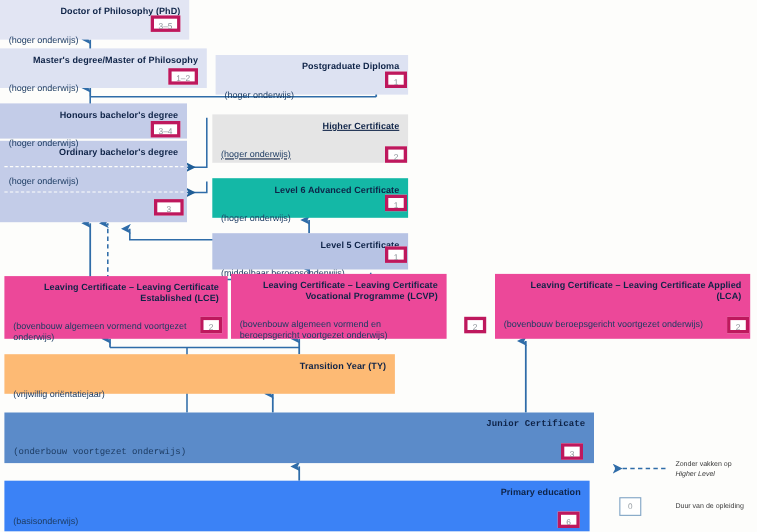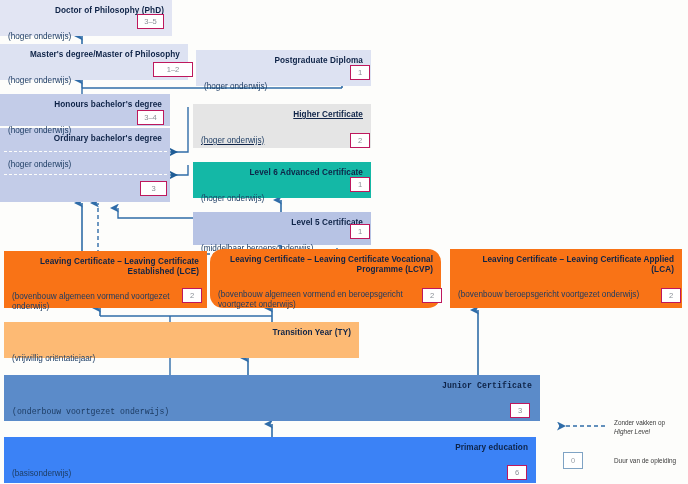--- a/index.html
+++ b/index.html
@@ -31,38 +31,38 @@
   .box .s{
     font-size:8.2px;
     font-weight:normal;
     display:block;
     color:#1d3c63;
     margin-top:16px;
   }
   .dur{
     position:absolute;
     box-sizing:border-box;
-    border:1px solid #be185d;
+    border:3px solid #be185d;
     background:#ffffff;
     color:#8a8f96;
     font-size:7.6px;
     text-align:center;
     line-height:13px;
     height:15px;
     min-width:20px;
     padding:0 3px;
   }
 
   
   .c-lightest{background:#e2e5f3;}
   .c-light{background:#dde2f2;}
   .c-mid1{background:#14b8a6;}
   .c-mid2{background:#b7c3e4;}
   .c-mid3{background:#e5e5e5;text-decoration:underline;}
-  .c-strong{background:#f97316;}
+  .c-strong{background:#ec4899;}
   .c-strong2{background:#fdba74;}
   .c-deep{background:#5b8bc9;}
   .c-deep2{background:#3b82f6;}
 
   svg{position:absolute;left:0;top:0;pointer-events:none;}
 
   .legend-text{
     position:absolute;
     font-size:6.4px;
     color:#3a3a3a;
@@ -139,21 +139,21 @@
   <div class="box c-lightest" style="left:0;top:0;width:172px;height:36px;">
     <span class="t">Doctor of Philosophy (PhD)</span>
     <span class="s">(hoger onderwijs)</span>
   </div>
   <div class="dur" style="left:137px;top:14px;width:27px;">3–5</div>
 
   <div class="box c-light" style="left:0;top:44px;width:188px;height:36px;">
     <span class="t">Master's degree/Master of Philosophy</span>
     <span class="s">(hoger onderwijs)</span>
   </div>
-  <div class="dur" style="left:153px;top:62px;width:40px;">1–2</div>
+  <div class="dur" style="left:153px;top:62px;width:27px;">1–2</div>
 
   <div class="box c-light" style="left:196px;top:50px;width:175px;height:36px;">
     <span class="t">Postgraduate Diploma</span>
     <span class="s">(hoger onderwijs)</span>
   </div>
   <div class="dur" style="left:350px;top:65px;width:20px;">1</div>
 
   <div style="position:absolute;left:0;top:94px;width:170px;height:108px;background:#c3cce8;"></div>
 
   <div style="position:absolute;left:0;top:126px;width:170px;height:2px;background:#fdfdfb;"></div>
@@ -192,21 +192,21 @@
     <span class="s">(middelbaar beroepsonderwijs)</span>
   </div>
   <div class="dur" style="left:350px;top:224px;width:20px;">1</div>
 
   <div class="box c-strong" style="left:4px;top:251px;width:203px;height:57px;">
     <span class="t">Leaving Certificate – Leaving Certificate Established (LCE)</span>
     <span class="s">(bovenbouw algemeen vormend voortgezet onderwijs)</span>
   </div>
   <div class="dur" style="left:182px;top:288px;width:20px;">2</div>
 
-  <div class="box c-strong" style="left:210px;top:249px;width:231px;height:59px;border-radius:13px;">
+  <div class="box c-strong" style="left:210px;top:249px;width:196px;height:59px;">
     <span class="t">Leaving Certificate – Leaving Certificate Vocational Programme (LCVP)</span>
     <span class="s">(bovenbouw algemeen vormend en beroepsgericht voortgezet onderwijs)</span>
   </div>
   <div class="dur" style="left:422px;top:288px;width:20px;">2</div>
 
   <div class="box c-strong" style="left:450px;top:249px;width:232px;height:59px;">
     <span class="t">Leaving Certificate – Leaving Certificate Applied (LCA)</span>
     <span class="s">(bovenbouw beroepsgericht voortgezet onderwijs)</span>
   </div>
   <div class="dur" style="left:661px;top:288px;width:20px;">2</div>

